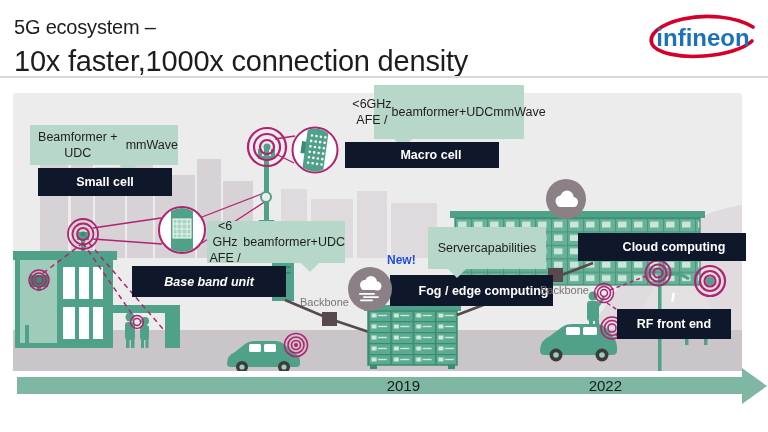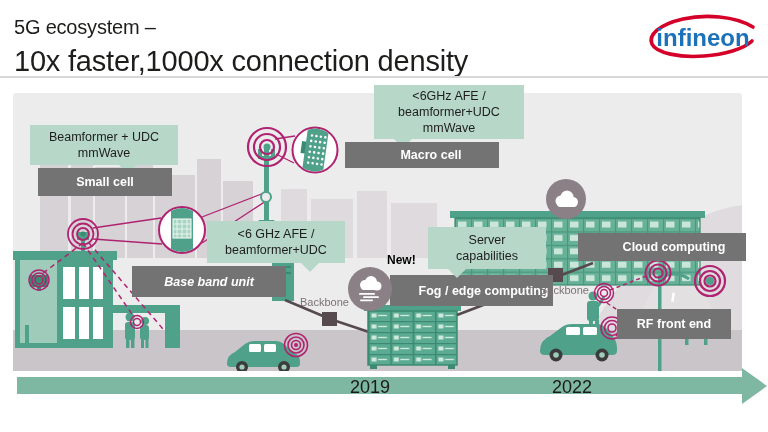--- a/index.html
+++ b/index.html
@@ -12,43 +12,43 @@
   #title2{left:14px;top:45px;font-size:29px;color:#1d1d1b;letter-spacing:-0.2px;}
   #divider{left:0;top:76px;width:768px;height:2px;background:#d8d8d8;}
   #logo{left:645px;top:10px;width:118px;height:54px;}
 
   
   #panel{left:13px;top:93px;width:729px;height:278px;background:#edecec;border-radius:3px;}
   #scene{left:13px;top:93px;width:729px;height:278px;z-index:1;}
 
   
   .callout{position:absolute;background:#b7d7c9;color:#1e1e1e;font-size:12.5px;line-height:1.3;
-           display:flex;flex-direction:column;justify-content:center;align-items:center;
+           display:flex;flex-direction:row;justify-content:center;align-items:center;
            text-align:center;z-index:2;}
   .callout::after{content:"";position:absolute;top:100%;border:9px solid transparent;
                   border-top:9px solid #b7d7c9;border-bottom:0;}
   .pt-left::after{left:20px;}
   .pt-mid::after{left:60%;}
   .pt-right::after{left:68%;}
 
   
-  .tag{position:absolute;background:#737373;color:#ffffff;font-size:12.5px;font-weight:bold;
+  .tag{position:absolute;background:#0f172a;color:#ffffff;font-size:12.5px;font-weight:bold;
        display:flex;align-items:center;justify-content:center;text-align:center;z-index:2;}
 
   .minitext{position:absolute;font-size:11px;color:#7b7377;z-index:2;}
-  #new-flag{left:387px;top:253px;font-size:12px;font-weight:bold;color:#000000;z-index:3;}
+  #new-flag{left:387px;top:253px;font-size:12px;font-weight:bold;color:#1d4ed8;z-index:3;}
 
   .gray-circle{position:absolute;border-radius:50%;background:#8b8085;z-index:3;
                display:flex;align-items:center;justify-content:center;}
 
   
   #timeline-bar{left:17px;top:377px;width:726px;height:17px;background:#7eb7a2;z-index:1;}
   #timeline-head{left:742px;top:368px;width:0;height:0;border-top:18px solid transparent;
                  border-bottom:18px solid transparent;border-left:25px solid #7eb7a2;z-index:1;}
-  .year{position:absolute;top:377px;width:70px;text-align:left;font-size:18px;color:#1a1a1a;z-index:2;}
+  .year{position:absolute;top:377px;width:70px;text-align:right;font-size:15px;color:#1a1a1a;z-index:2;}
   #year-2019{left:350px;}
   #year-2022{left:552px;}
 </style>
 </head>
 <body>
 
 <div class="abs" id="title1">5G ecosystem –</div>
 <div class="abs" id="title2">10x faster,1000x connection density</div>
 <div class="abs" id="divider"></div>
 
@@ -318,21 +318,21 @@
     <circle cx="697" cy="188" r="4" fill="#4fa189"></circle>
   </g>
 
   <g stroke="#b02371" stroke-width="1.4" stroke-dasharray="4 3" fill="none">
     <path d="M 597,197 L 636,182"></path>
     <path d="M 594,210 L 612,222"></path>
     <path d="M 603,243 L 612,230"></path>
   </g>
 </svg>
 
-<div class="callout pt-mid" style="left:30px;top:125px;width:148px;height:40px;text-align:right;">
+<div class="callout pt-mid" style="left:30px;top:125px;width:148px;height:40px;">
   <span>Beamformer + UDC</span>
   <span>mmWave</span>
 </div>
 <div class="tag" style="left:38px;top:168px;width:134px;height:28px;">Small cell</div>
 
 <div class="callout pt-left" style="left:374px;top:85px;width:150px;height:54px;">
   <span>&lt;6GHz AFE /</span>
   <span>beamformer+UDC</span>
   <span>mmWave</span>
 </div>

